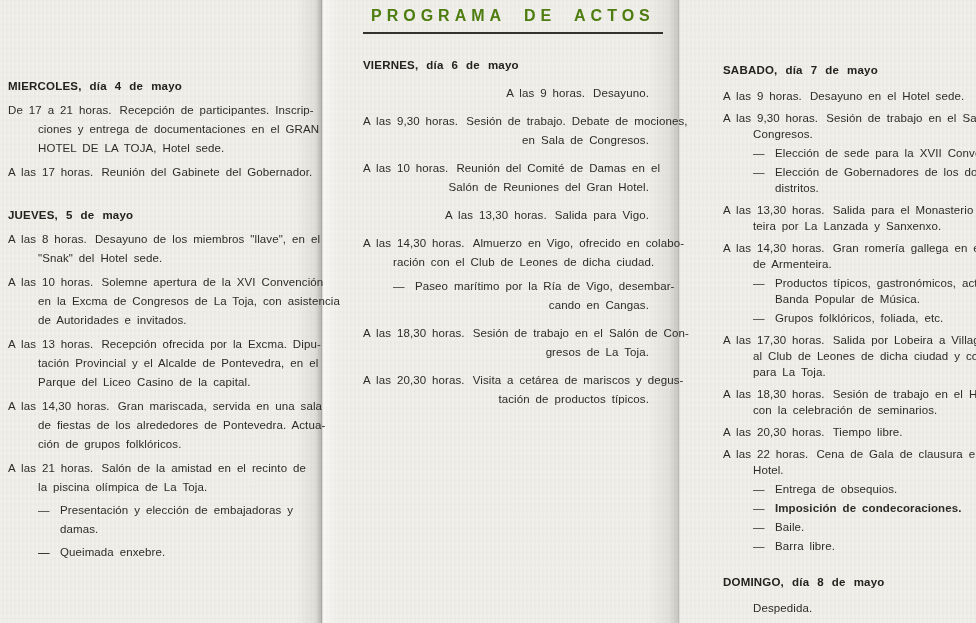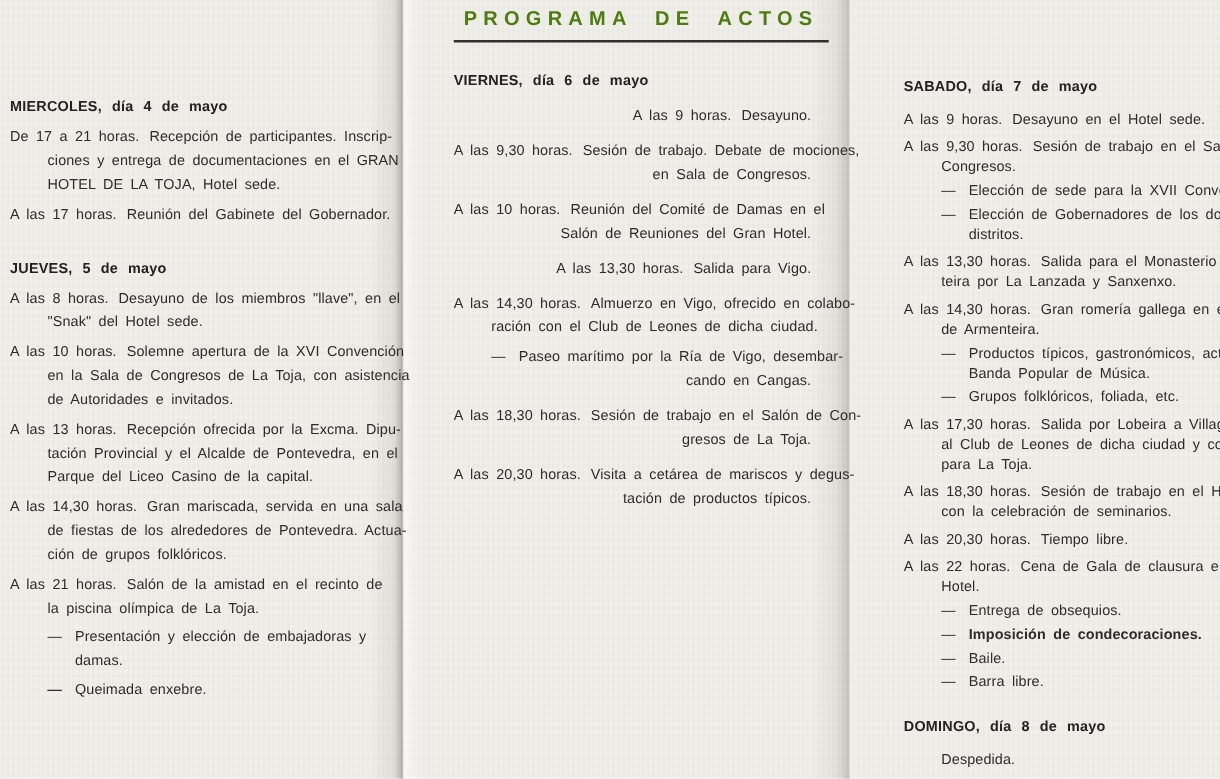--- a/index.html
+++ b/index.html
@@ -101,21 +101,21 @@
         <div class="entry">
           <div class="line first"><b class="time">A las 17 horas.</b><span>Reunión del Gabinete del Gobernador.</span></div>
         </div>
         <div class="heading">JUEVES, 5 de mayo</div>
         <div class="entry">
           <div class="line first"><b class="time">A las 8 horas.</b><span>Desayuno de los miembros "llave", en el</span></div>
           <div class="line">"Snak" del Hotel sede.</div>
         </div>
         <div class="entry">
           <div class="line first"><b class="time">A las 10 horas.</b><span>Solemne apertura de la XVI Convención</span></div>
-          <div class="line">en la Sala de Congresos de La Toja, con asistencia</div>
+          <div class="line">en la Excma de Congresos de La Toja, con asistencia</div>
           <div class="line">de Autoridades e invitados.</div>
         </div>
         <div class="entry">
           <div class="line first"><b class="time">A las 13 horas.</b><span>Recepción ofrecida por la Excma. Dipu-</span></div>
           <div class="line">tación Provincial y el Alcalde de Pontevedra, en el</div>
           <div class="line">Parque del Liceo Casino de la capital.</div>
         </div>
         <div class="entry">
           <div class="line first"><b class="time">A las 14,30 horas.</b><span>Gran mariscada, servida en una sala</span></div>
           <div class="line">de fiestas de los alrededores de Pontevedra. Actua-</div>

